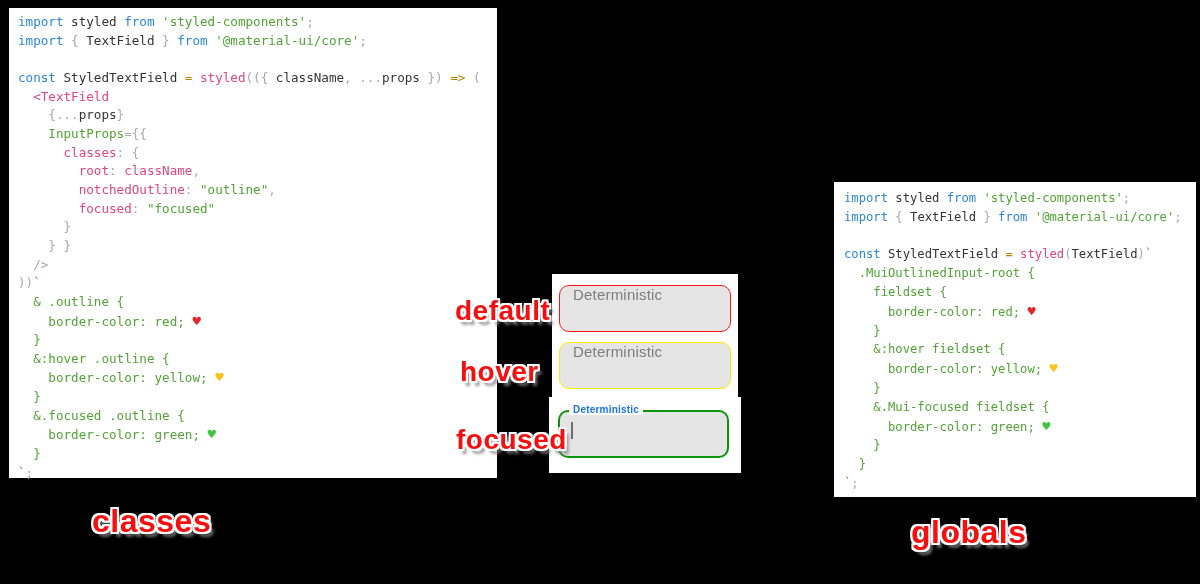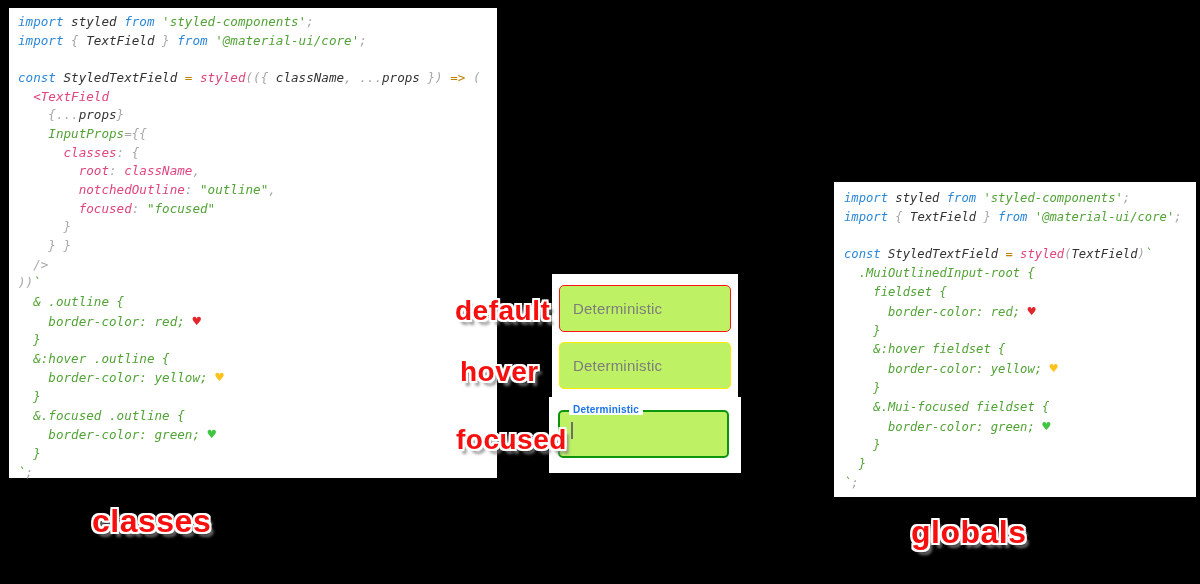--- a/index.html
+++ b/index.html
@@ -4,41 +4,41 @@
 <style>
   html,body{margin:0;padding:0;}
   body{
     width:1200px;height:584px;position:relative;overflow:hidden;
     background:#000;font-family:"Liberation Sans",sans-serif;
   }
   .panel{position:absolute;background:#fff;}
   
   .code{
     font-family:"DejaVu Sans Mono","Liberation Mono",monospace;
-    white-space:pre;color:#333;margin:0;font-style:italic;
+    white-space:pre;color:#333;margin:0;
   }
   #left-code-panel{left:9px;top:8px;width:488px;height:470px;}
   #left-code{font-size:12.6px;line-height:18.65px;padding:5px 0 0 9px;}
   #right-code-panel{left:834px;top:182px;width:362px;height:315px;}
   #right-code{font-size:12.2px;line-height:18.8px;padding:7px 0 0 10px;}
   .tok-kw{color:#2b87d8;}
   .tok-id{color:#333333;}
   .tok-str{color:#52a336;}
   .tok-pun{color:#a8a8a8;}
   .tok-op{color:#c18401;}
   .tok-pink{color:#e0457b;}
   .tok-hr{color:#e3242b;font-size:1.12em;}
   .tok-hy{color:#ffc21d;font-size:1.12em;}
   .tok-hg{color:#3fc53f;font-size:1.12em;}
   
   #demo-top{left:552px;top:274px;width:186px;height:123px;}
   #demo-bottom{left:549px;top:397px;width:192px;height:76px;}
   .tf{
-    position:absolute;background:#bef264;border-radius:5px;
-    display:flex;align-items:center;box-sizing:border-box;
+    position:absolute;background:#e5e5e5;border-radius:10px;
+    display:flex;align-items:flex-start;box-sizing:border-box;
   }
   .tf .ph{
     color:#7d7d7d;font-size:15px;padding-left:13px;letter-spacing:.2px;
   }
   #tf-default{left:7px;top:11px;width:172px;height:47px;border:1.5px solid #ff1414;}
   #tf-hover{left:7px;top:68px;width:172px;height:47px;border:1.5px solid #fced00;}
   #tf-focused{left:9px;top:13px;width:171px;height:48px;border:2px solid #0d940d;}
   #tf-focused .notch-label{
     position:absolute;top:-8px;left:9px;background:#fff;padding:0 4px;
     font-size:10px;font-weight:bold;color:#1a73e8;letter-spacing:.2px;

